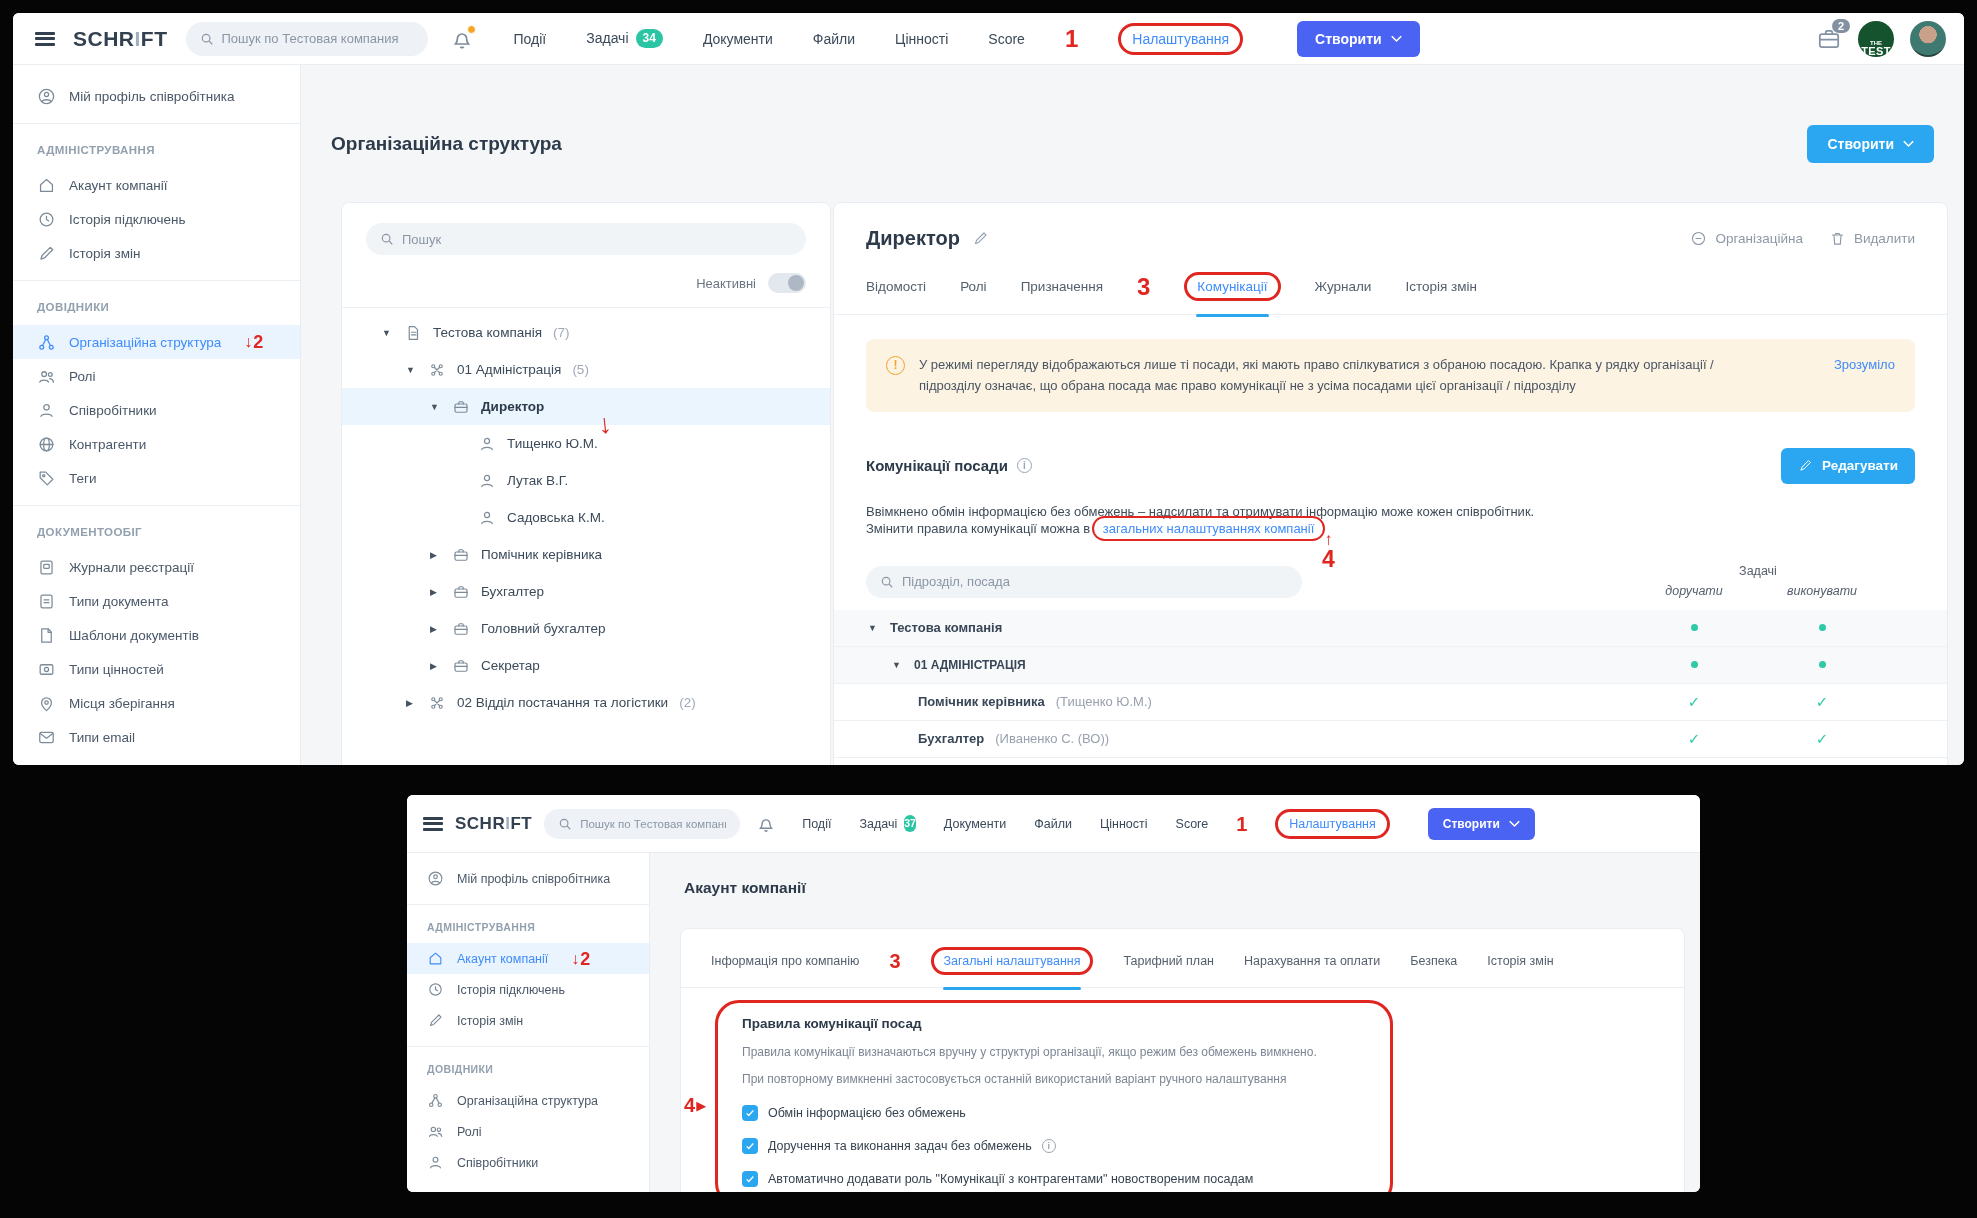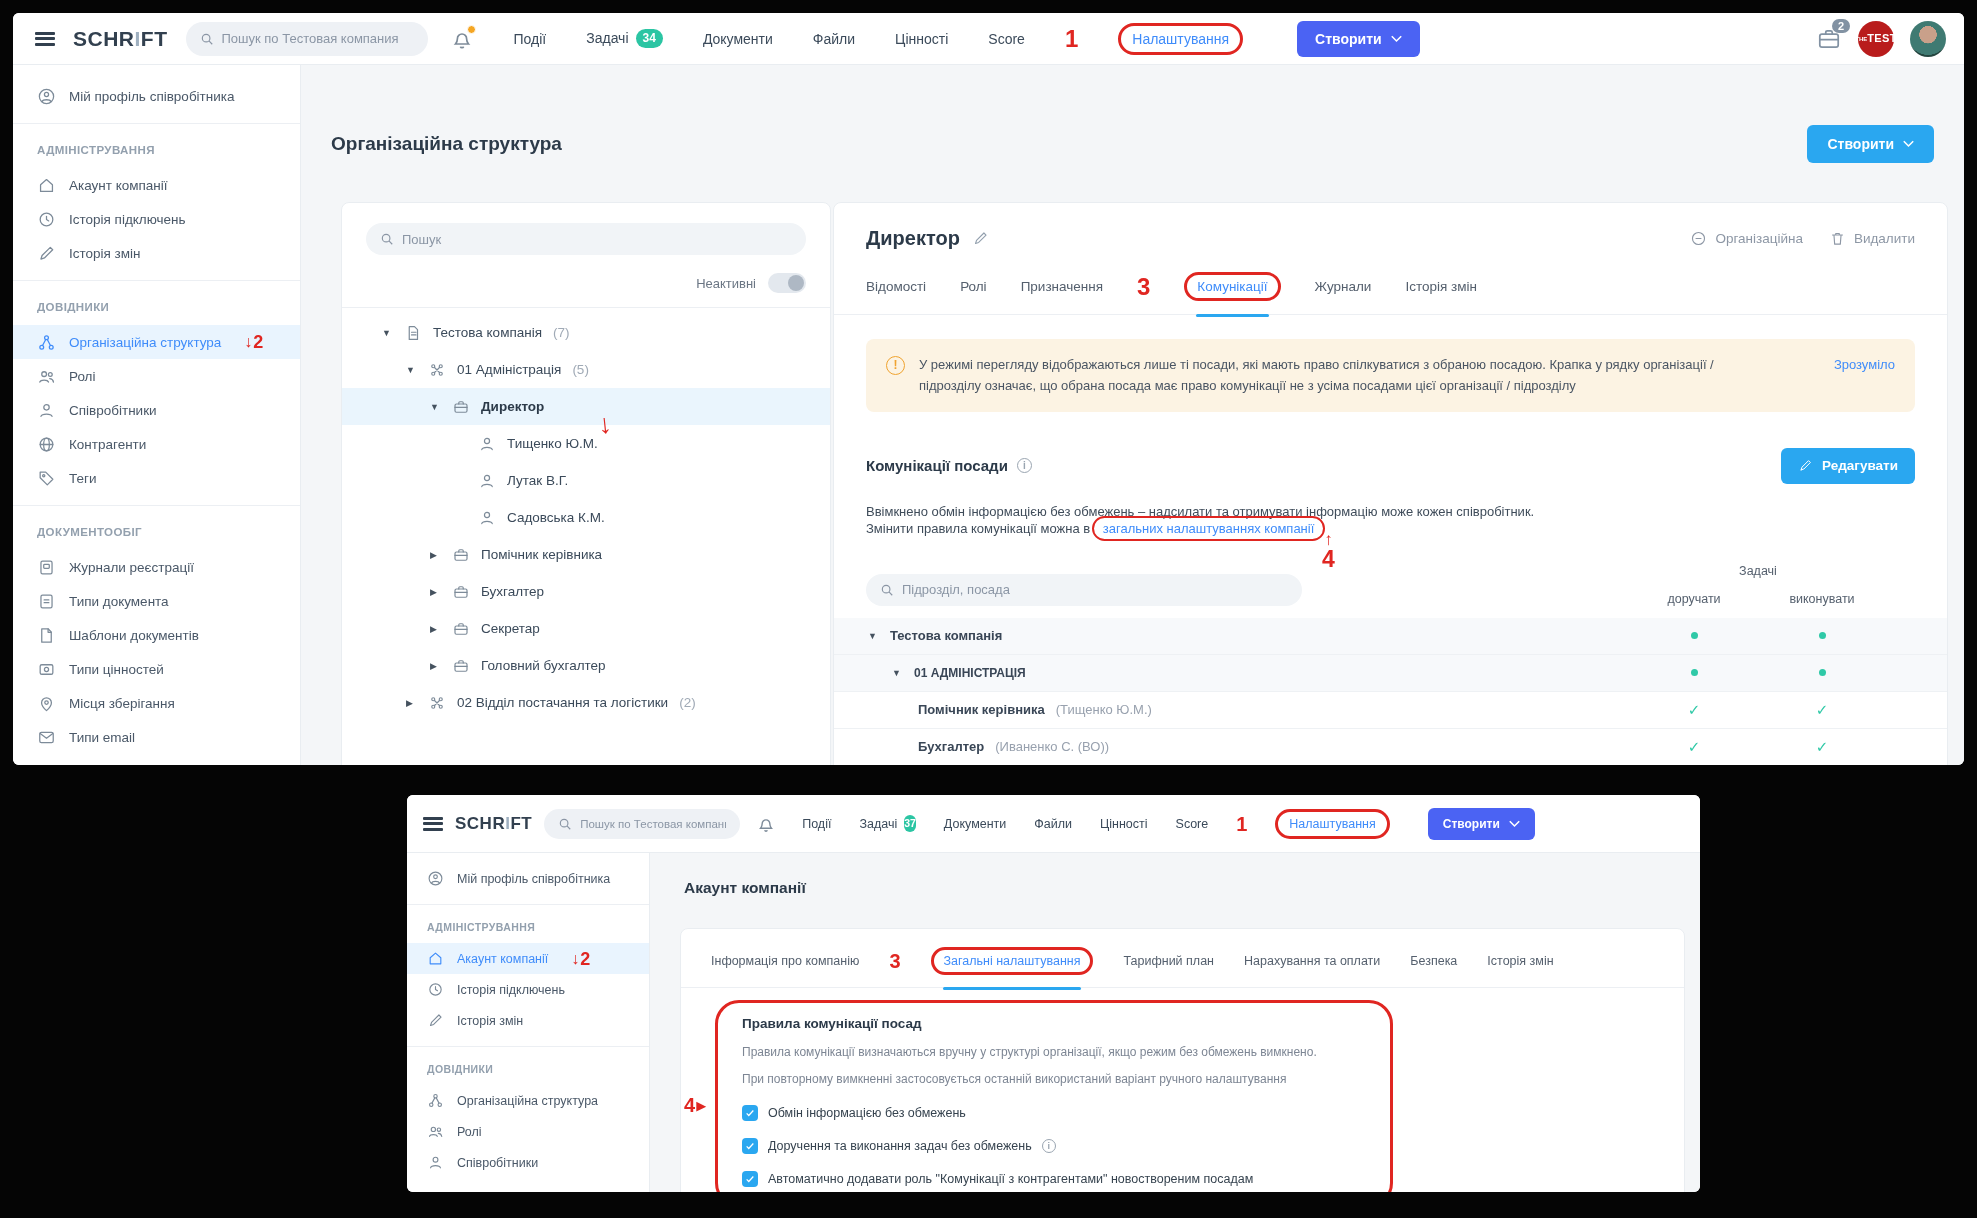--- a/index.html
+++ b/index.html
@@ -39,21 +39,21 @@
   .badge { background:#2bc5a3; color:#fff; border-radius:11px; font-size:12px; font-weight:bold; padding:2px 7px; line-height:1.2; }
   #shot2 .badge { font-size:10.5px; padding:2px 0; }
   .btn-create { display:flex; align-items:center; gap:9px; background:#4b63f3; color:#fff; border:0; border-radius:6px; font-family:inherit; font-weight:bold; cursor:pointer; white-space:nowrap; }
   #shot1 .nav .btn-create { font-size:14px; height:36px; padding:0 18px; margin-left:14px; }
   #shot2 .nav .btn-create { font-size:12px; height:32px; padding:0 15px; margin-left:10px; }
   .chev { width:11px; height:8px; stroke:#fff; stroke-width:2; fill:none; }
   .nav-right { margin-left:auto; display:flex; align-items:center; gap:16px; }
   .brief { position:relative; }
   .brief svg { width:26px; height:26px; stroke:#8292a3; fill:none; stroke-width:1.6; display:block; }
   .brief .cnt { position:absolute; top:-7px; right:-8px; background:#8292a3; color:#fff; font-size:11px; font-weight:bold; border-radius:9px; padding:1px 6px; }
-  .testbadge { width:36px; height:36px; border-radius:50%; background:#b91c1c; color:#fff; display:flex; align-items:center; justify-content:center; line-height:1; flex:none; }
+  .testbadge { width:36px; height:36px; border-radius:50%; background:#14532d; color:#fff; display:flex; flex-direction:column; align-items:center; justify-content:flex-end; line-height:1; flex:none; }
   .testbadge .t1 { font-size:6px; font-weight:bold; }
   .testbadge .t2 { font-size:11px; font-weight:bold; letter-spacing:.3px; }
   .avatar { width:36px; height:36px; border-radius:50%; background:radial-gradient(circle at 50% 38%, #c9a08a 0 30%, #3f7a72 31% 70%, #24453f 71%); flex:none; }
 
   
   .ann { color:#e02621; font-weight:bold; }
   .ann-num { font-size:24px; line-height:1; }
   #shot2 .ann-num { font-size:20px; }
   .ann-oval { border:3px solid #e02621; border-radius:17px; padding:5px 11px; display:inline-flex; align-items:center; }
   .side-ann { display:inline-flex; align-items:center; gap:1px; margin-left:10px; font-size:18px; line-height:1; }
@@ -131,21 +131,21 @@
   .iico { width:15px; height:15px; border:1.4px solid #9aa5b1; border-radius:50%; color:#9aa5b1; font-size:10px; font-weight:bold; display:flex; align-items:center; justify-content:center; font-style:normal; }
   .btn-edit { margin-left:auto; display:flex; align-items:center; gap:9px; background:#2aa7f0; color:#fff; border:0; border-radius:6px; font-family:inherit; font-weight:bold; font-size:13.5px; height:36px; padding:0 17px; cursor:pointer; }
   .btn-edit .ic, .btn-sky .ic { width:15px; height:15px; color:#fff; }
   .d-p { font-size:13px; color:#3f4c5a; margin-top:20px; }
   .d-p2 { margin-top:0; }
   .d-link { color:#3f8cfa; cursor:pointer; }
   .link-oval { border:2.5px solid #e02621; border-radius:14px; padding:3px 9px; margin:-3px -2px; display:inline-block; }
   .d-filter { display:flex; align-items:flex-end; margin:26px -32px 0; padding:0 61px 0 32px; }
   .d-filter .searchpill { width:436px; height:32px; background:#f1f4f7; }
   .task-cols { margin-left:auto; width:256px; text-align:center; font-size:12.5px; color:#55606e; }
-  .task-sub { display:flex; margin-top:14px; }
+  .task-sub { display:flex; margin-top:6px;font-style:italic; }
   .task-sub span { width:128px; }
   .d-table { margin:12px -32px 0; }
   .drow { display:flex; align-items:center; height:37px; padding-right:61px; border-bottom:1px solid #eef1f4; cursor:pointer; }
   .drow.striped { background:#f7f9fb; }
   .dlabel { flex:1; display:flex; align-items:center; gap:11px; font-size:13px; }
   .drow.lv0 .dlabel { padding-left:34px; }
   .drow.lv1 .dlabel { padding-left:58px; }
   .drow.lv2 .dlabel { padding-left:84px; }
   .dlbl { font-weight:bold; color:#39novel465a; color:#394656; }
   .drow.upper .dlbl { font-size:12px; }
@@ -494,31 +494,31 @@
               <span class="tlbl">Бухгалтер</span>
             </div>
           <div class="trow lv2">
               <span class="tri right"></span>
               <span class="ic">
                 <svg viewBox="0 0 24 24">
                   <rect x="4" y="8" width="16" height="11" rx="2"></rect>
                   <path d="M9 8V6.5A1.5 1.5 0 0110.5 5h3A1.5 1.5 0 0115 6.5V8M4 12.5h16"></path>
                 </svg>
               </span>
-              <span class="tlbl">Секретар</span>
+              <span class="tlbl">Головний бухгалтер</span>
             </div>
           <div class="trow lv2">
               <span class="tri right"></span>
               <span class="ic">
                 <svg viewBox="0 0 24 24">
                   <rect x="4" y="8" width="16" height="11" rx="2"></rect>
                   <path d="M9 8V6.5A1.5 1.5 0 0110.5 5h3A1.5 1.5 0 0115 6.5V8M4 12.5h16"></path>
                 </svg>
               </span>
-              <span class="tlbl">Головний бухгалтер</span>
+              <span class="tlbl">Секретар</span>
             </div>
           <div class="trow lv1">
               <span class="tri right"></span>
               <span class="ic">
                 <svg viewBox="0 0 24 24">
                   <circle cx="7" cy="7" r="2"></circle>
                   <circle cx="17" cy="7" r="2"></circle>
                   <circle cx="7" cy="17" r="2"></circle>
                   <circle cx="17" cy="17" r="2"></circle>
                   <path d="M8.7 8.7l6.6 6.6M15.3 8.7l-6.6 6.6"></path>

